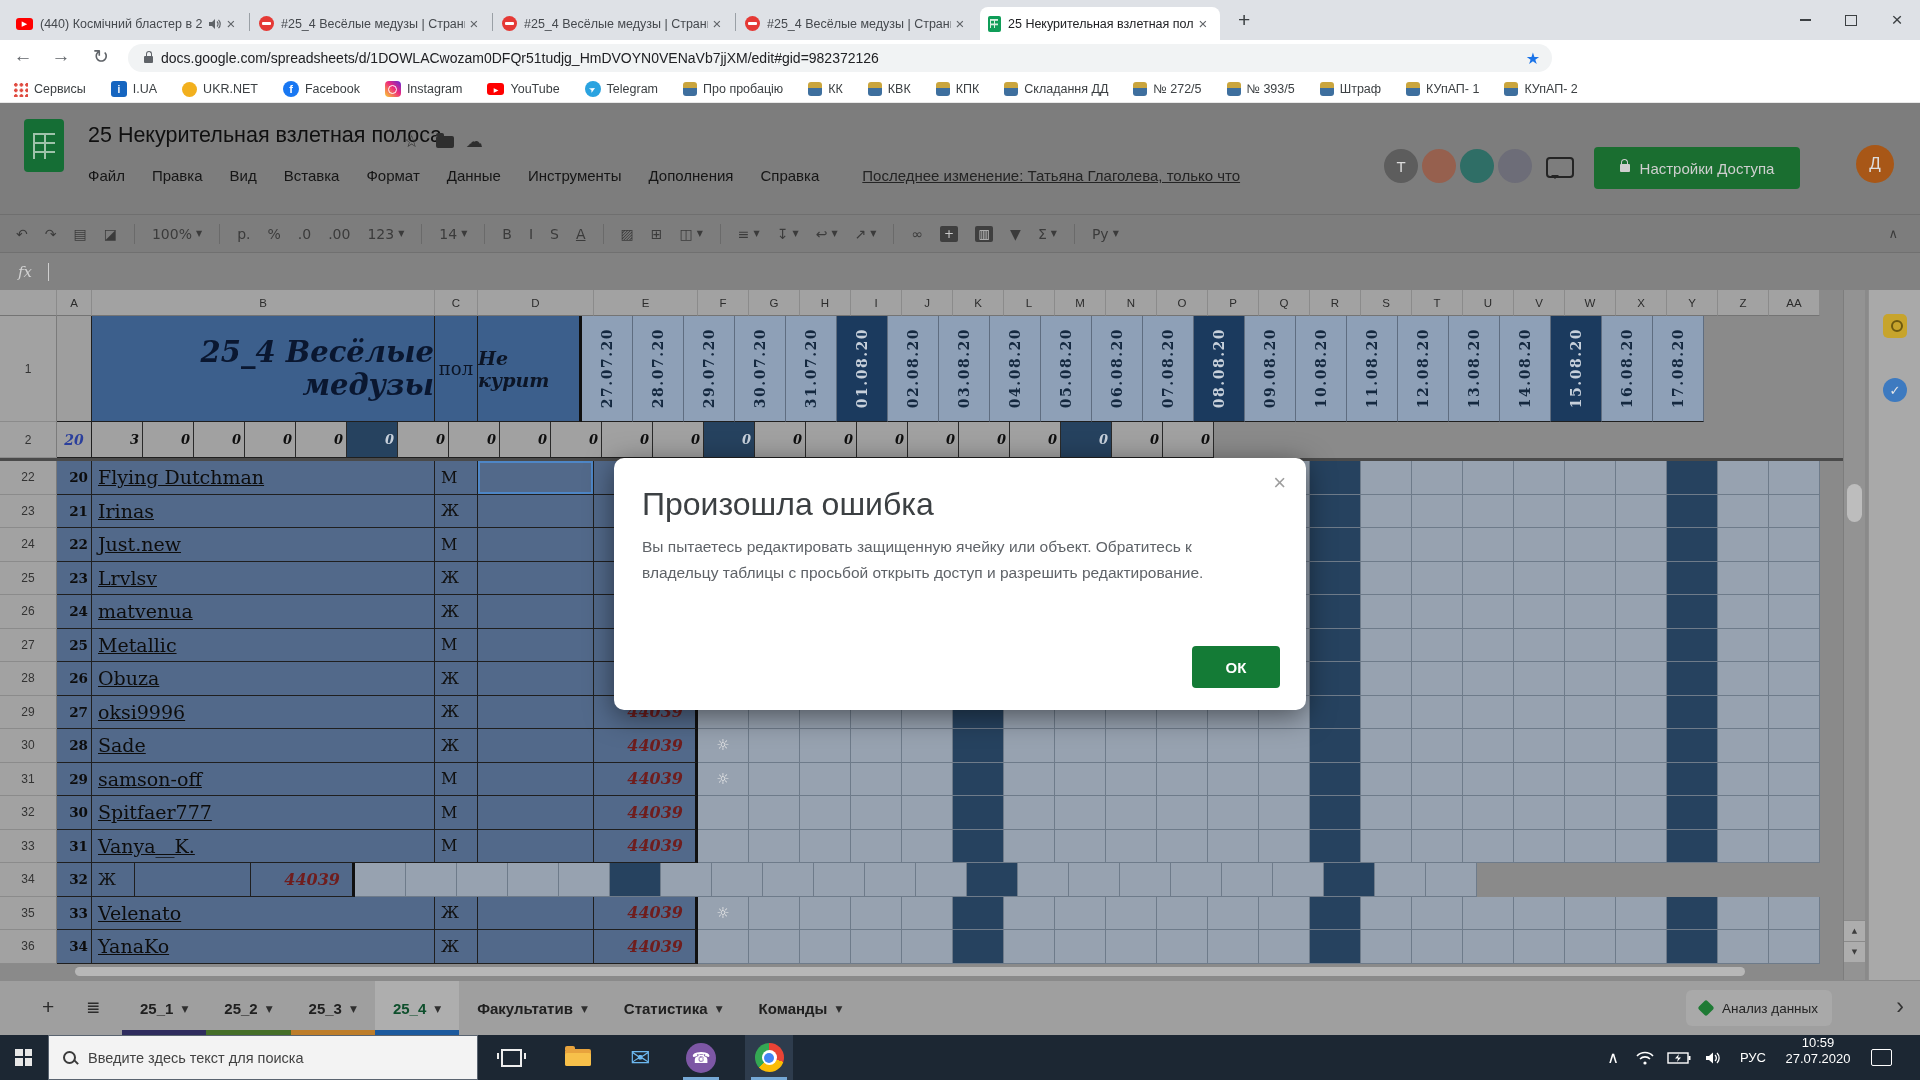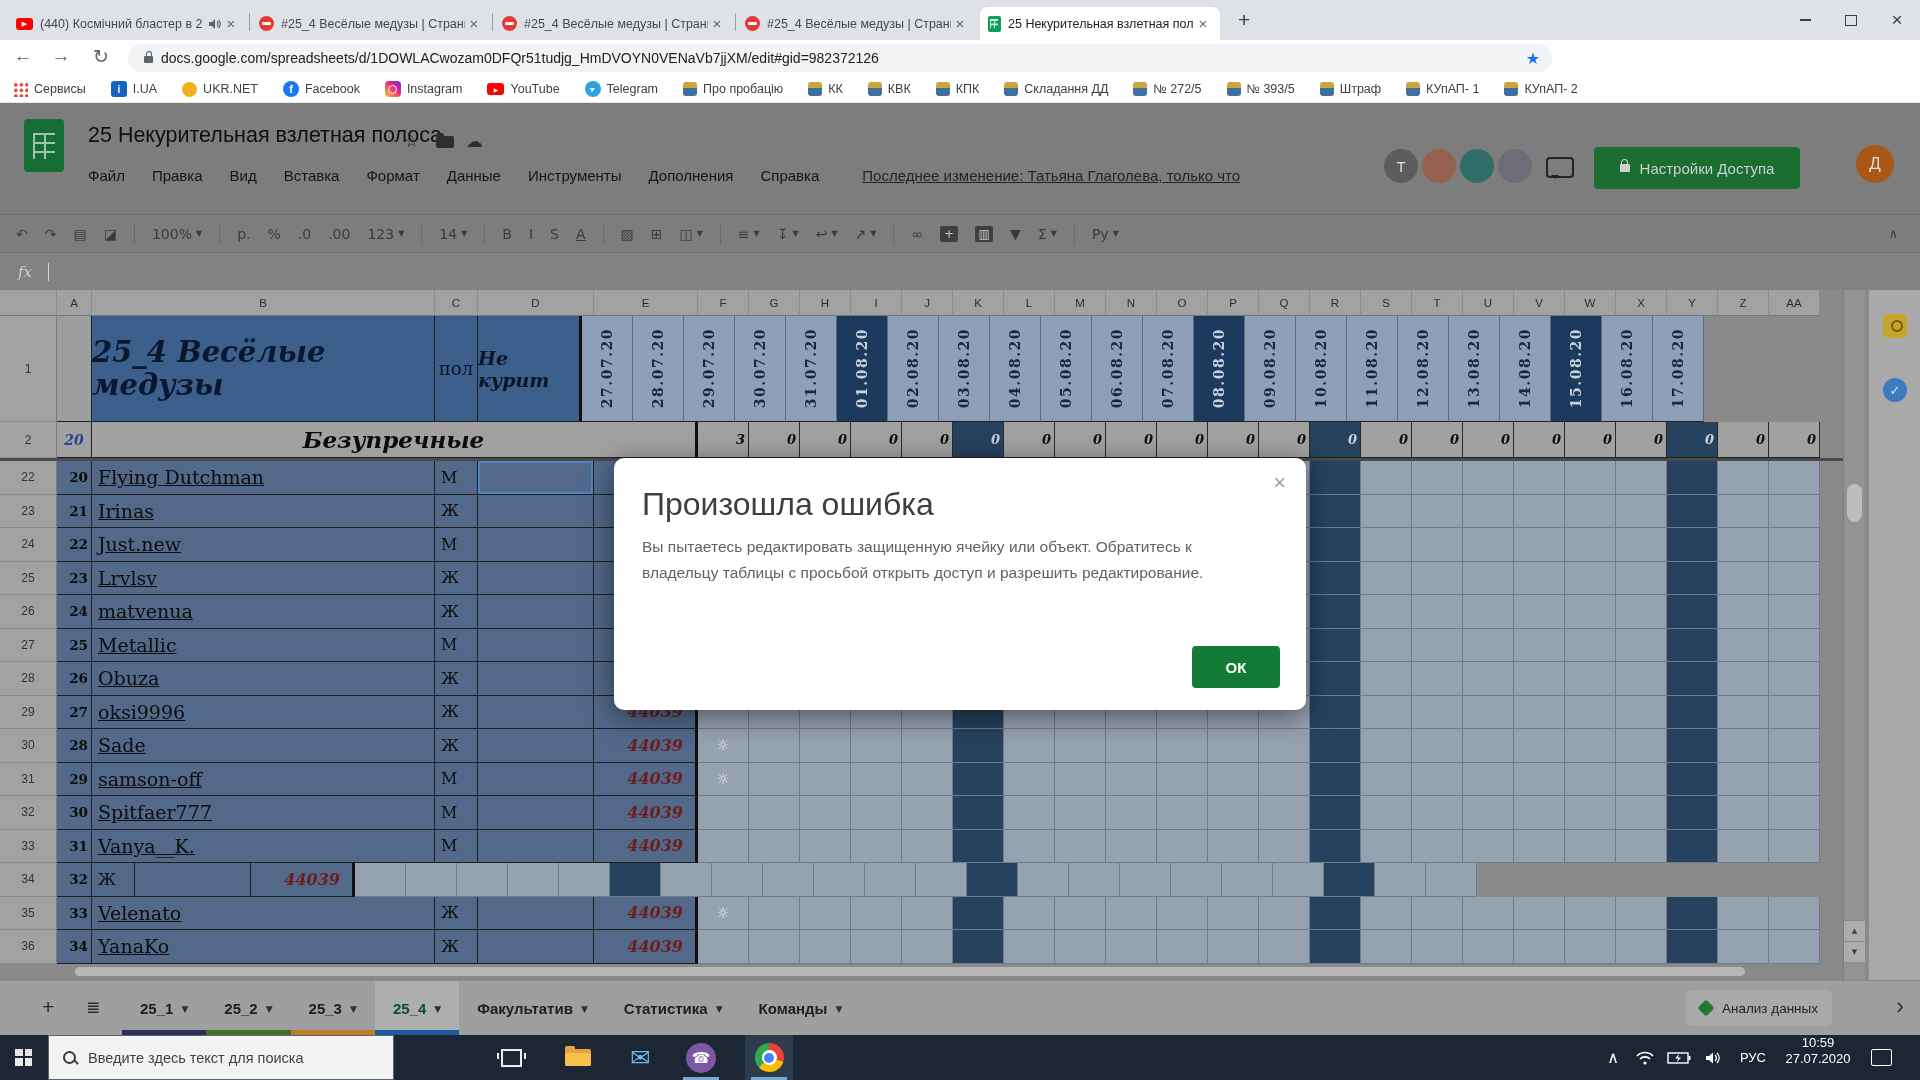--- a/index.html
+++ b/index.html
@@ -106,21 +106,21 @@
   .cell{box-sizing:border-box;display:flex;align-items:center;overflow:hidden;flex:0 0 auto;height:100%}
   .cw-g{width:57px}.cw-a{width:35px}.cw-b{width:343px}.cw-c{width:43px}.cw-d{width:116px}
   .cw-e{width:104px}.cw-f{width:51px}.cw-be{width:606px}
   .ch{background:#a2a2a2;justify-content:center;font-size:11.5px;color:#2c2c2c;
     border-right:1px solid #8b8b8b;border-bottom:1px solid #747474}
   .gut{background:#a2a2a2;justify-content:center;font-size:12px;color:#333;
     border-right:1px solid #7b7b7b;border-bottom:1px solid #8b8b8b}
   .tb{border-right:1px solid #1f1f1f;border-bottom:1px solid #1f1f1f}
   .hblue{background:#3c5f8c}
   .graycell{background:#9e9e9e}
-  .btitle{flex-direction:column;align-items:flex-start;justify-content:center;
+  .btitle{flex-direction:column;align-items:flex-end;justify-content:center;
     font:italic bold 29px "DejaVu Serif",serif;color:#0a1730;line-height:1.12}
   .pol{font:18px "DejaVu Serif",serif;justify-content:center;color:#0c1526}
   .ddt{flex-direction:column;justify-content:center;font:italic 600 19px "DejaVu Serif",serif;color:#0c1526;line-height:1.2}
   .nk{font:italic 600 19px "DejaVu Serif",serif;justify-content:center;color:#0c1526}
   .dt{background:#8ea0b7;justify-content:center;border-right:1px solid #5f6d80;border-bottom:1px solid #1f1f1f}
   .dt.wk{background:#1b3a5e}
   .vtext{writing-mode:vertical-rl;transform:rotate(180deg);font:600 14px "DejaVu Serif",serif;
     color:#14283f;letter-spacing:1.5px}
   .wk .vtext{color:#c7d0db}
   .r2c{background:#a1a1a1}
@@ -170,21 +170,21 @@
     box-shadow:0 6px 28px rgba(0,0,0,.5);z-index:50}
   .dlg-title{position:absolute;left:28px;top:28px;font-size:32px;color:#3c4043}
   .dlg-close{position:absolute;right:20px;top:12px;font-size:22px;color:#9e9e9e}
   .dlg-body{position:absolute;left:28px;top:76px;width:620px;font-size:15.5px;line-height:25.5px;color:#5f6368}
   .dlg-ok{position:absolute;right:26px;bottom:22px;width:88px;height:42px;background:#147b36;border-radius:4px;
     color:#fff;font-size:15px;font-weight:600;display:flex;align-items:center;justify-content:center}
   
   .taskbar{position:absolute;left:0;top:1035px;width:1920px;height:45px;background:#1c2733}
   .startbtn{position:absolute;left:0;top:0;width:48px;height:45px;display:flex;align-items:center;justify-content:center}
   .wsq{position:absolute;width:7.5px;height:7.5px;background:#e8e8e8}
-  .tsearch{position:absolute;left:48px;top:0;width:346px;height:45px;background:#f3f3f3;
+  .tsearch{position:absolute;left:48px;top:0;width:430px;height:45px;background:#f3f3f3;
     display:flex;align-items:center;padding-left:14px;box-sizing:border-box;border:1px solid #5a6470}
   .mag{width:9px;height:9px;border:2px solid #3a3a3a;border-radius:50%;position:relative;margin-right:12px}
   .mag::after{content:"";position:absolute;left:8px;top:8px;width:6px;height:2px;background:#3a3a3a;transform:rotate(45deg)}
   .tsearch-text{font-size:14.5px;color:#424242}
   .tbicon{position:absolute;top:0;width:48px;height:45px;display:flex;align-items:center;justify-content:center}
   .tv{width:17px;height:14px;border:2px solid #eee;position:relative}
   .tv::before,.tv::after{content:"";position:absolute;top:2px;width:2px;height:6px;background:#eee}
   .tv::before{left:-6px}.tv::after{right:-6px}
   .folder{width:26px;height:17px;background:#e8a33d;border-radius:2px;position:relative}
   .folder::before{content:"";position:absolute;left:0;top:-3px;width:10px;height:4px;background:#e8a33d;border-radius:2px 2px 0 0}
@@ -590,21 +590,20 @@
           <div class="cell cw-f dt">
             <span class="vtext">16.08.20</span>
           </div>
           <div class="cell cw-f dt">
             <span class="vtext">17.08.20</span>
           </div>
         </div>
         <div class="grow" style="height: 36px;">
           <div class="cell cw-g gut">2</div>
           <div class="cell cw-a r2c tb a2v">20</div>
-          <div class="cell cw-be r2c tb bz ebr">Безупречные</div>
           <div class="cell cw-f r2c r2v">3</div>
           <div class="cell cw-f r2c r2v">0</div>
           <div class="cell cw-f r2c r2v">0</div>
           <div class="cell cw-f r2c r2v">0</div>
           <div class="cell cw-f r2c r2v">0</div>
           <div class="cell cw-f r2c r2v wk">0</div>
           <div class="cell cw-f r2c r2v">0</div>
           <div class="cell cw-f r2c r2v">0</div>
           <div class="cell cw-f r2c r2v">0</div>
           <div class="cell cw-f r2c r2v">0</div>

